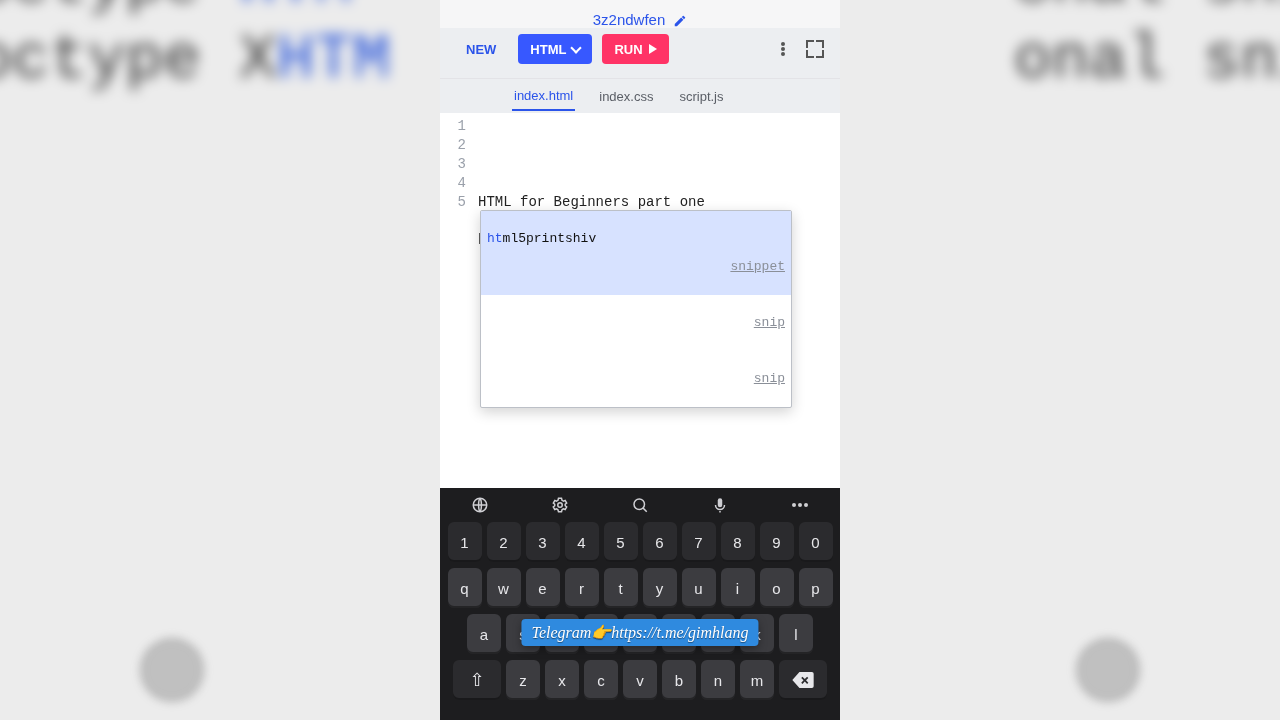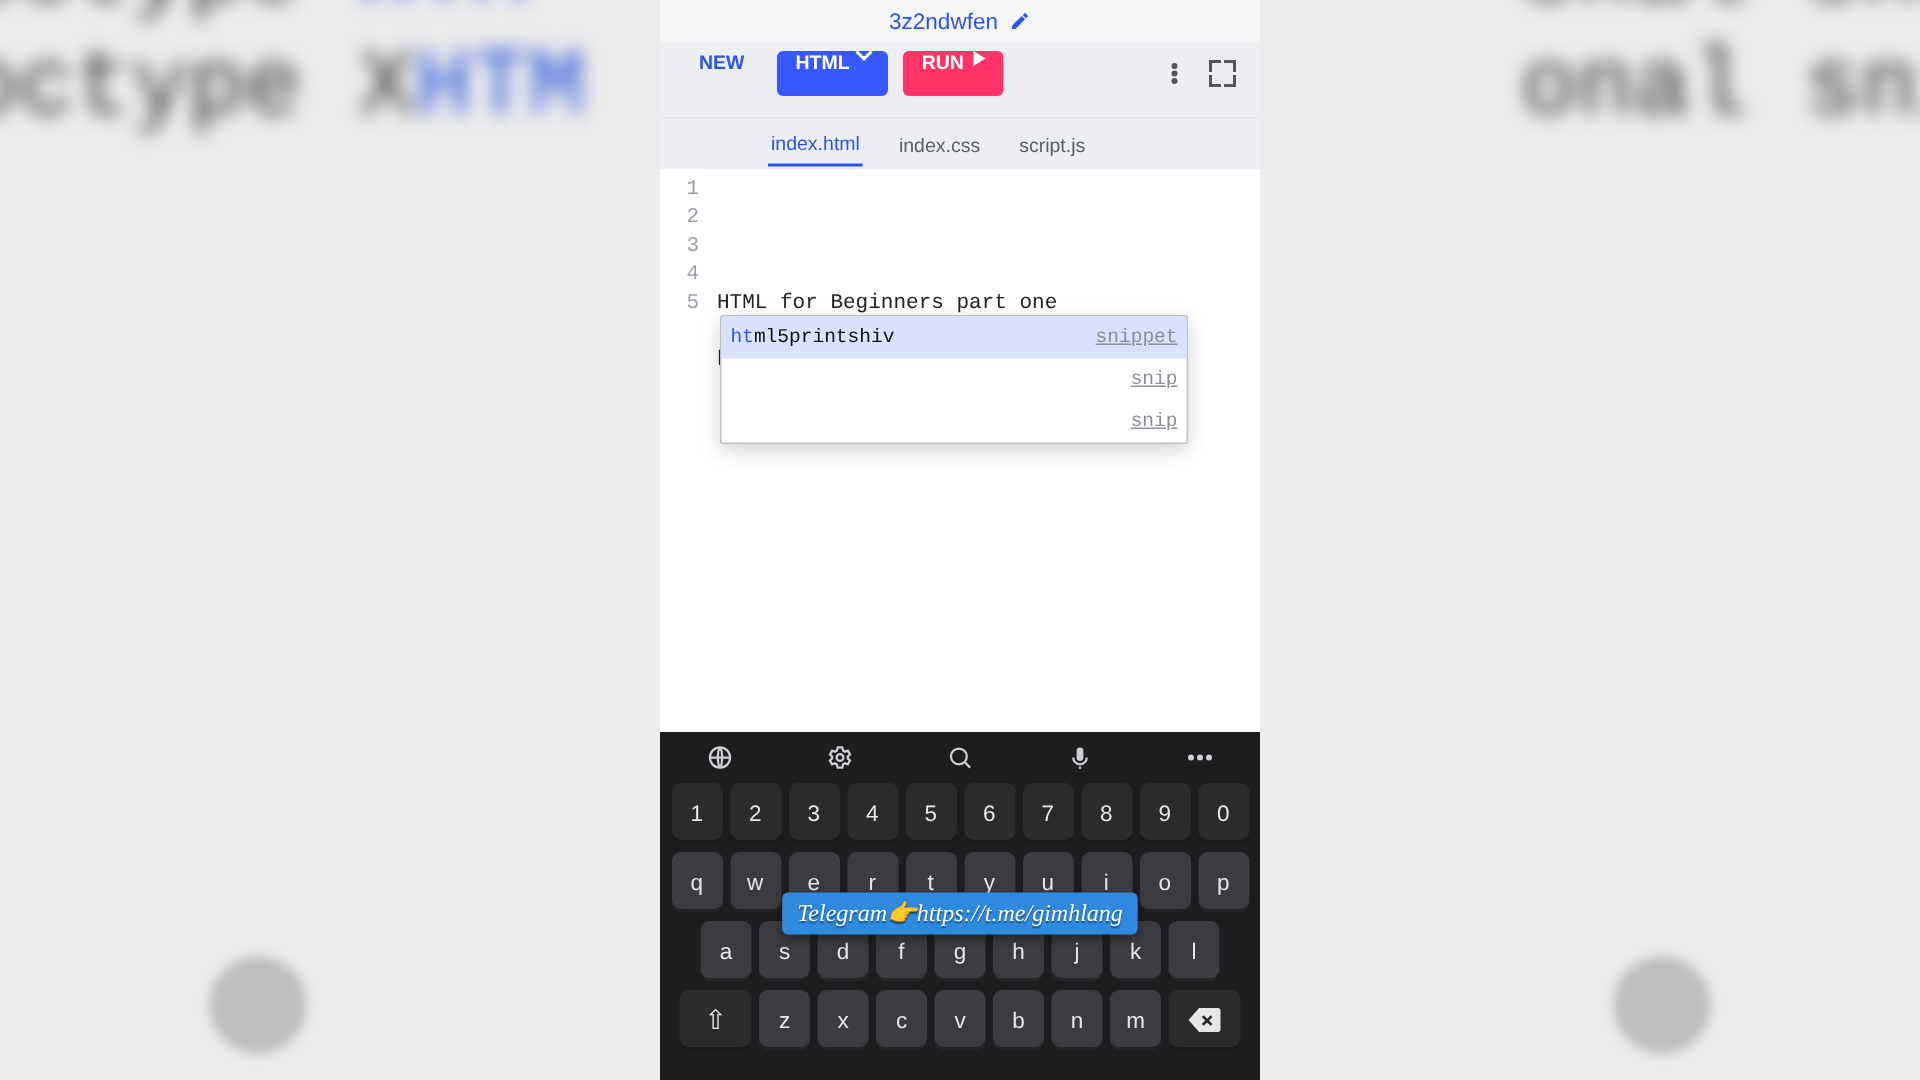--- a/index.html
+++ b/index.html
@@ -25,33 +25,33 @@
     position:absolute;
     left:50%;top:0;transform:translateX(-50%);
     width:400px;height:100%;
     background:#f6f6f7;
     z-index:2;
     display:flex;flex-direction:column;
     overflow:hidden;
   }
   
   .title-bar{
-    height:28px;display:flex;align-items:center;justify-content:center;
+    height:28px;display:flex;align-items:flex-end;justify-content:center;
     gap:8px;font-size:15px;color:#2b54ea;font-weight:500;
   }
   .pencil-icon svg{width:14px;height:14px;fill:#2b54ea;}
   
   .toolbar{
     display:flex;align-items:center;gap:10px;
     padding:6px 14px 14px 14px;
     border-bottom:1px solid #e3e3e7;
     background:#eceef1;
   }
   .btn{
-    display:inline-flex;align-items:flex-start;gap:6px;
+    display:inline-flex;align-items:center;gap:6px;
     height:30px;padding:0 12px;border-radius:4px;
     font-size:13px;font-weight:700;cursor:pointer;
   }
   .btn-new{background:transparent;color:#2b54ea;}
   .btn-html{background:#3758ff;color:#fff;}
   .btn-run{background:#ff3366;color:#fff;}
   .chev{border:solid #fff;border-width:0 2px 2px 0;display:inline-block;padding:3px;transform:rotate(45deg);margin-top:-3px;}
   .tri-play{width:0;height:0;border-top:5px solid transparent;border-bottom:5px solid transparent;border-left:8px solid #fff;}
   .spacer{flex:1;}
   .icon-btn{width:22px;height:22px;display:flex;align-items:center;justify-content:center;color:#555;cursor:pointer;}
@@ -76,39 +76,39 @@
   .code .line5-bg{position:absolute;left:-32px;right:0;top:calc(4px + 19px*4);height:19px;background:#f0f0f3;z-index:-1;}
   .cursor{display:inline-block;width:1px;height:15px;background:#000;vertical-align:middle;}
   
   .ac{
     position:absolute;left:40px;top:97px;width:310px;
     background:#fff;border:1px solid #bcc0c7;border-radius:2px;
     box-shadow:0 4px 14px rgba(0,0,0,.18);
     font-family:"Courier New",monospace;font-size:13px;line-height:18px;
     overflow:hidden;
   }
-  .ac-row{display:flex;padding:5px 6px;gap:10px;white-space:nowrap;}
+  .ac-row{display:flex;padding:19px 6px;gap:10px;white-space:nowrap;flex-direction:column;}
   .ac-row.sel{background:#d7e2ff;}
   .ac-row .m{color:#2b54ea;}
   .ac-row .rest{color:#111;}
   .ac-row .kind{color:#8a8f98;margin-left:auto;text-decoration:underline;}
   
   .kbd{background:#1d1d1f;color:#e7e7ea;height:232px;flex:0 0 232px;display:flex;flex-direction:column;}
   .kbd-top{display:flex;align-items:center;justify-content:space-around;height:34px;}
   .kbd-top .ki{width:26px;height:26px;display:flex;align-items:center;justify-content:center;border-radius:50%;color:#cfcfd3;}
   .kbd-rows{flex:1;display:flex;flex-direction:column;gap:6px;padding:0 6px 6px 6px;}
   .krow{display:flex;gap:5px;justify-content:center;}
   .key{flex:1;max-width:34px;height:40px;border-radius:6px;background:#3c3c40;display:flex;align-items:center;justify-content:center;font-size:15px;box-shadow:inset 0 -2px 0 rgba(0,0,0,.4);}
   .key.dark{background:#2b2b2e;}
   .key.fn{max-width:48px;font-size:18px;background:#2b2b2e;}
   .key.bksp svg{fill:#e7e7ea;}
   
   .banner{
     position:absolute;left:50%;transform:translateX(-50%);
-    top:595px;
+    top:619px;
     background:#2f8adf;color:#fff;padding:4px 10px;border-radius:4px;
     font-family:"Comic Sans MS",cursive;font-size:16px;font-style:italic;
     box-shadow:0 3px 8px rgba(0,0,0,.35);
     z-index:5;
     text-shadow:0 1px 1px rgba(0,0,0,.5);
   }
   
   .ghost{
     position:absolute;bottom:18px;width:60px;height:60px;border-radius:50%;
     background:rgba(60,60,60,.25);border:2px solid rgba(120,120,120,.25);

